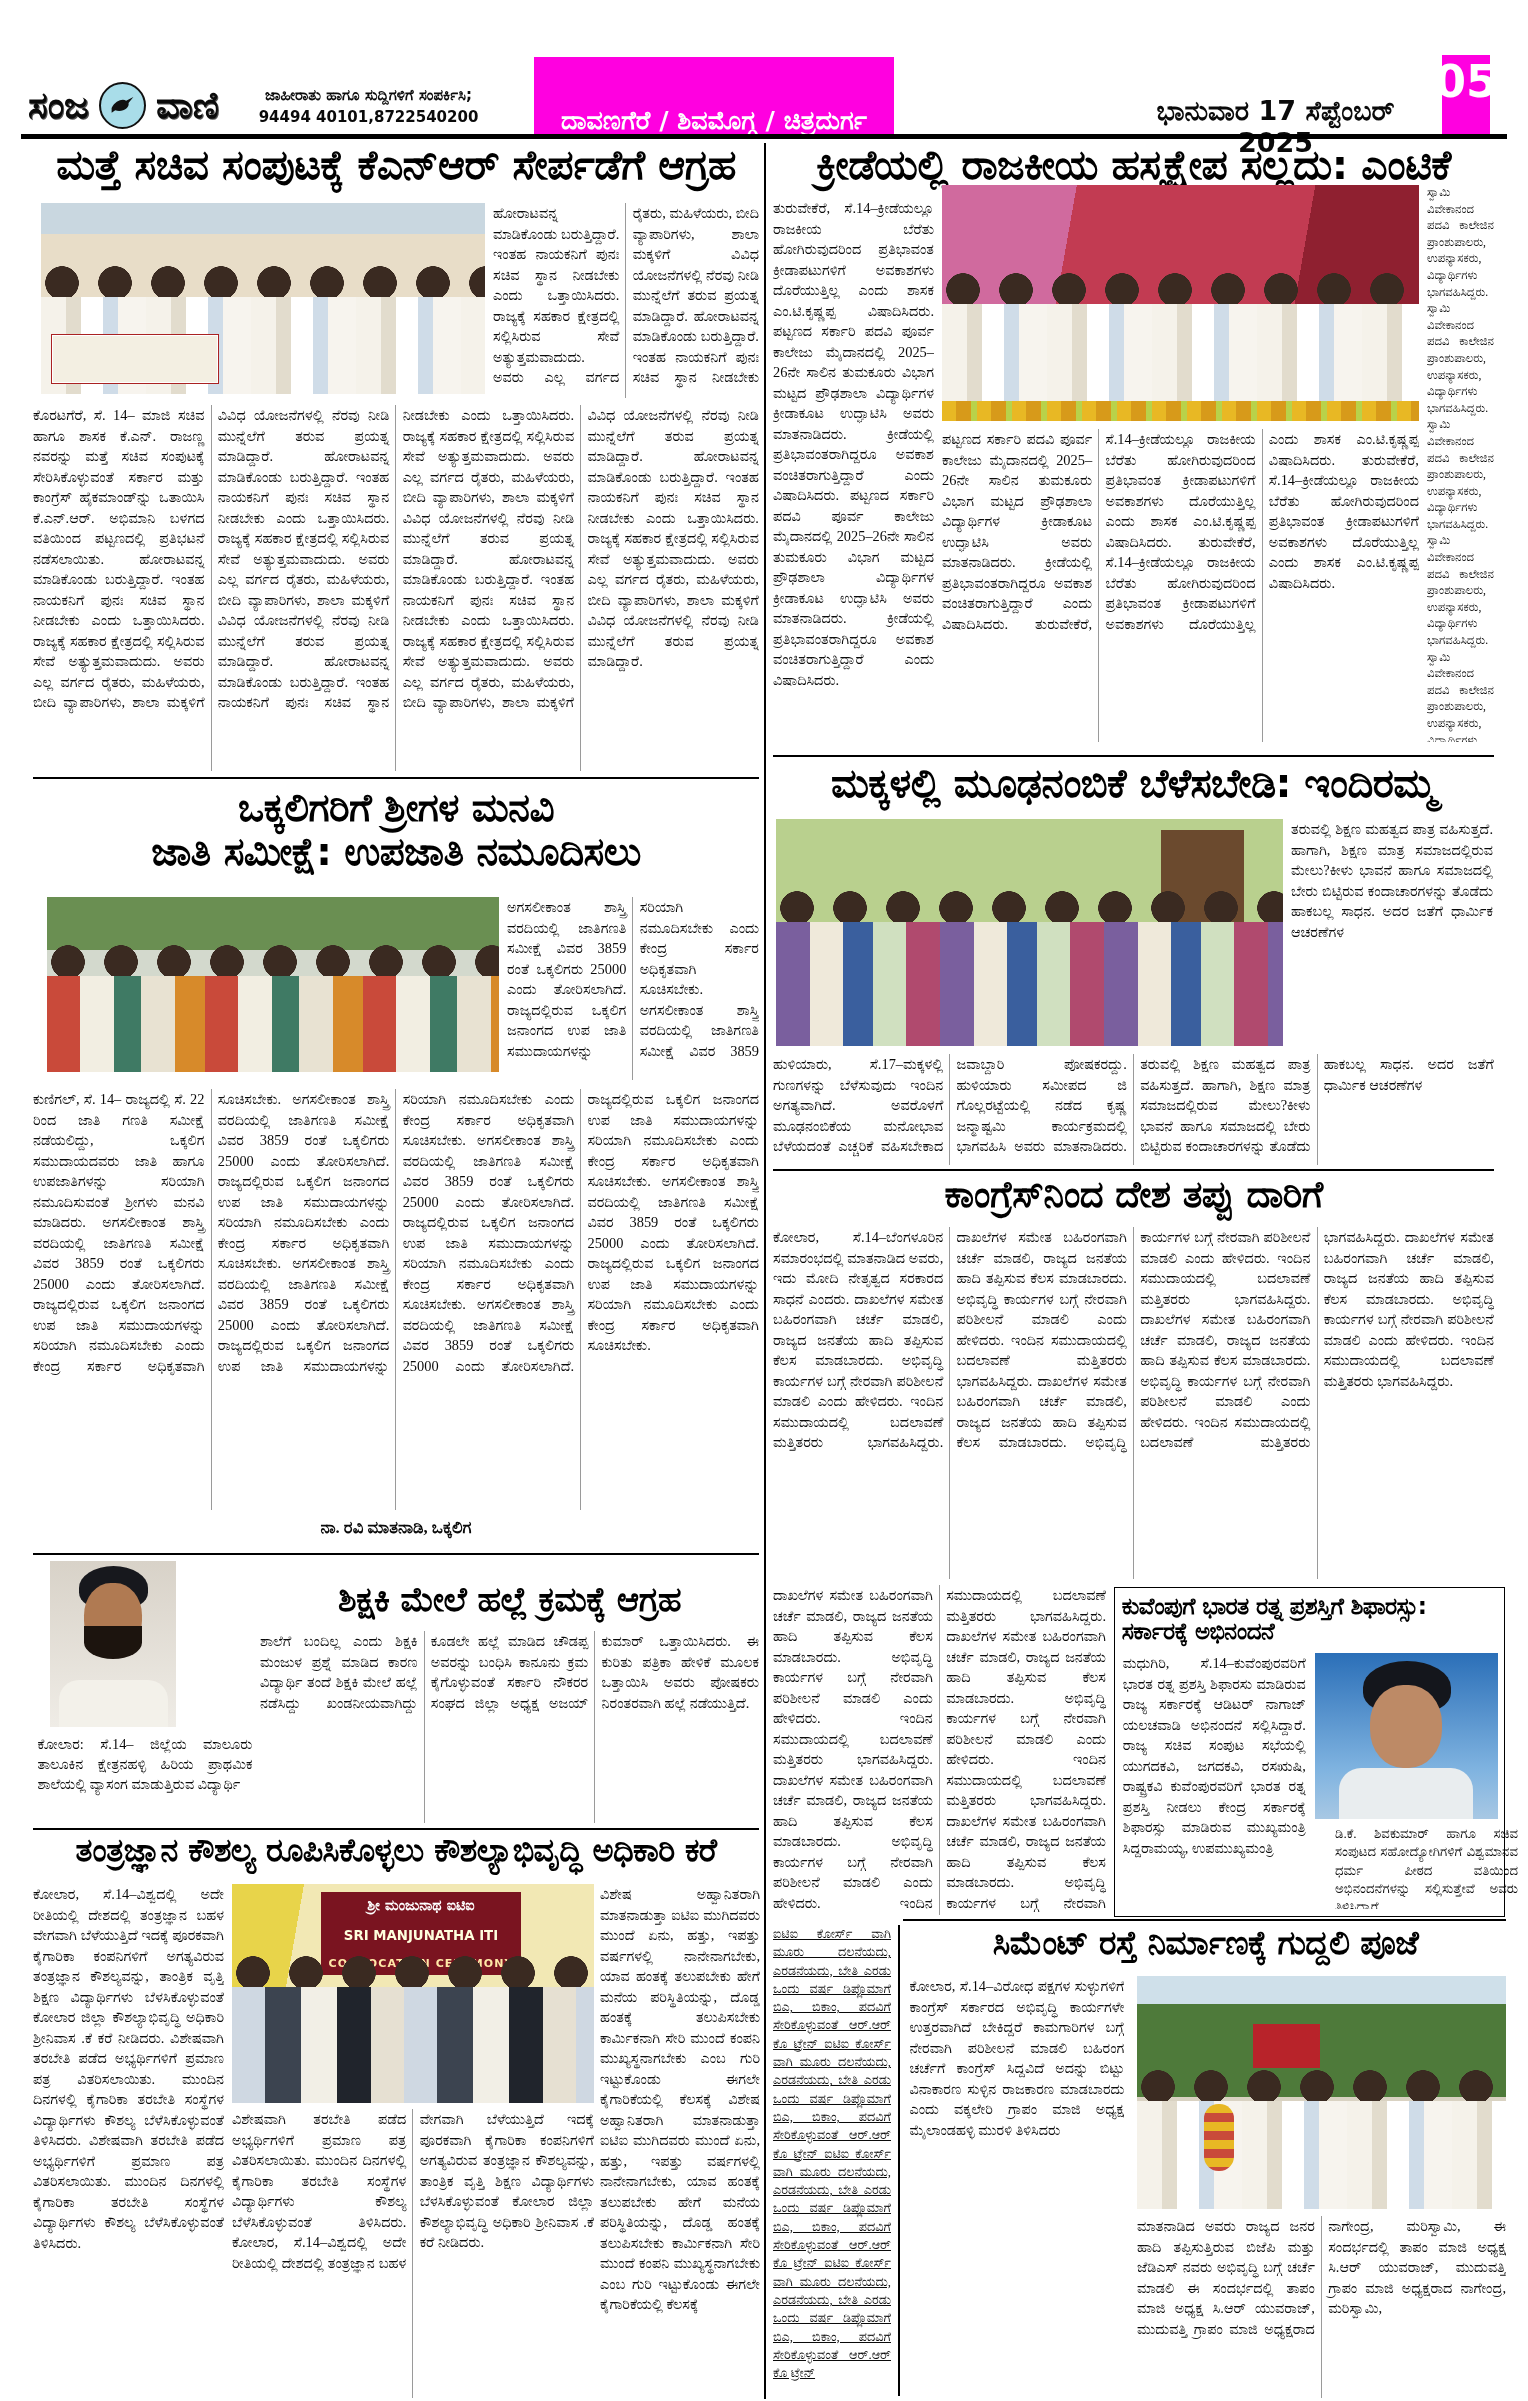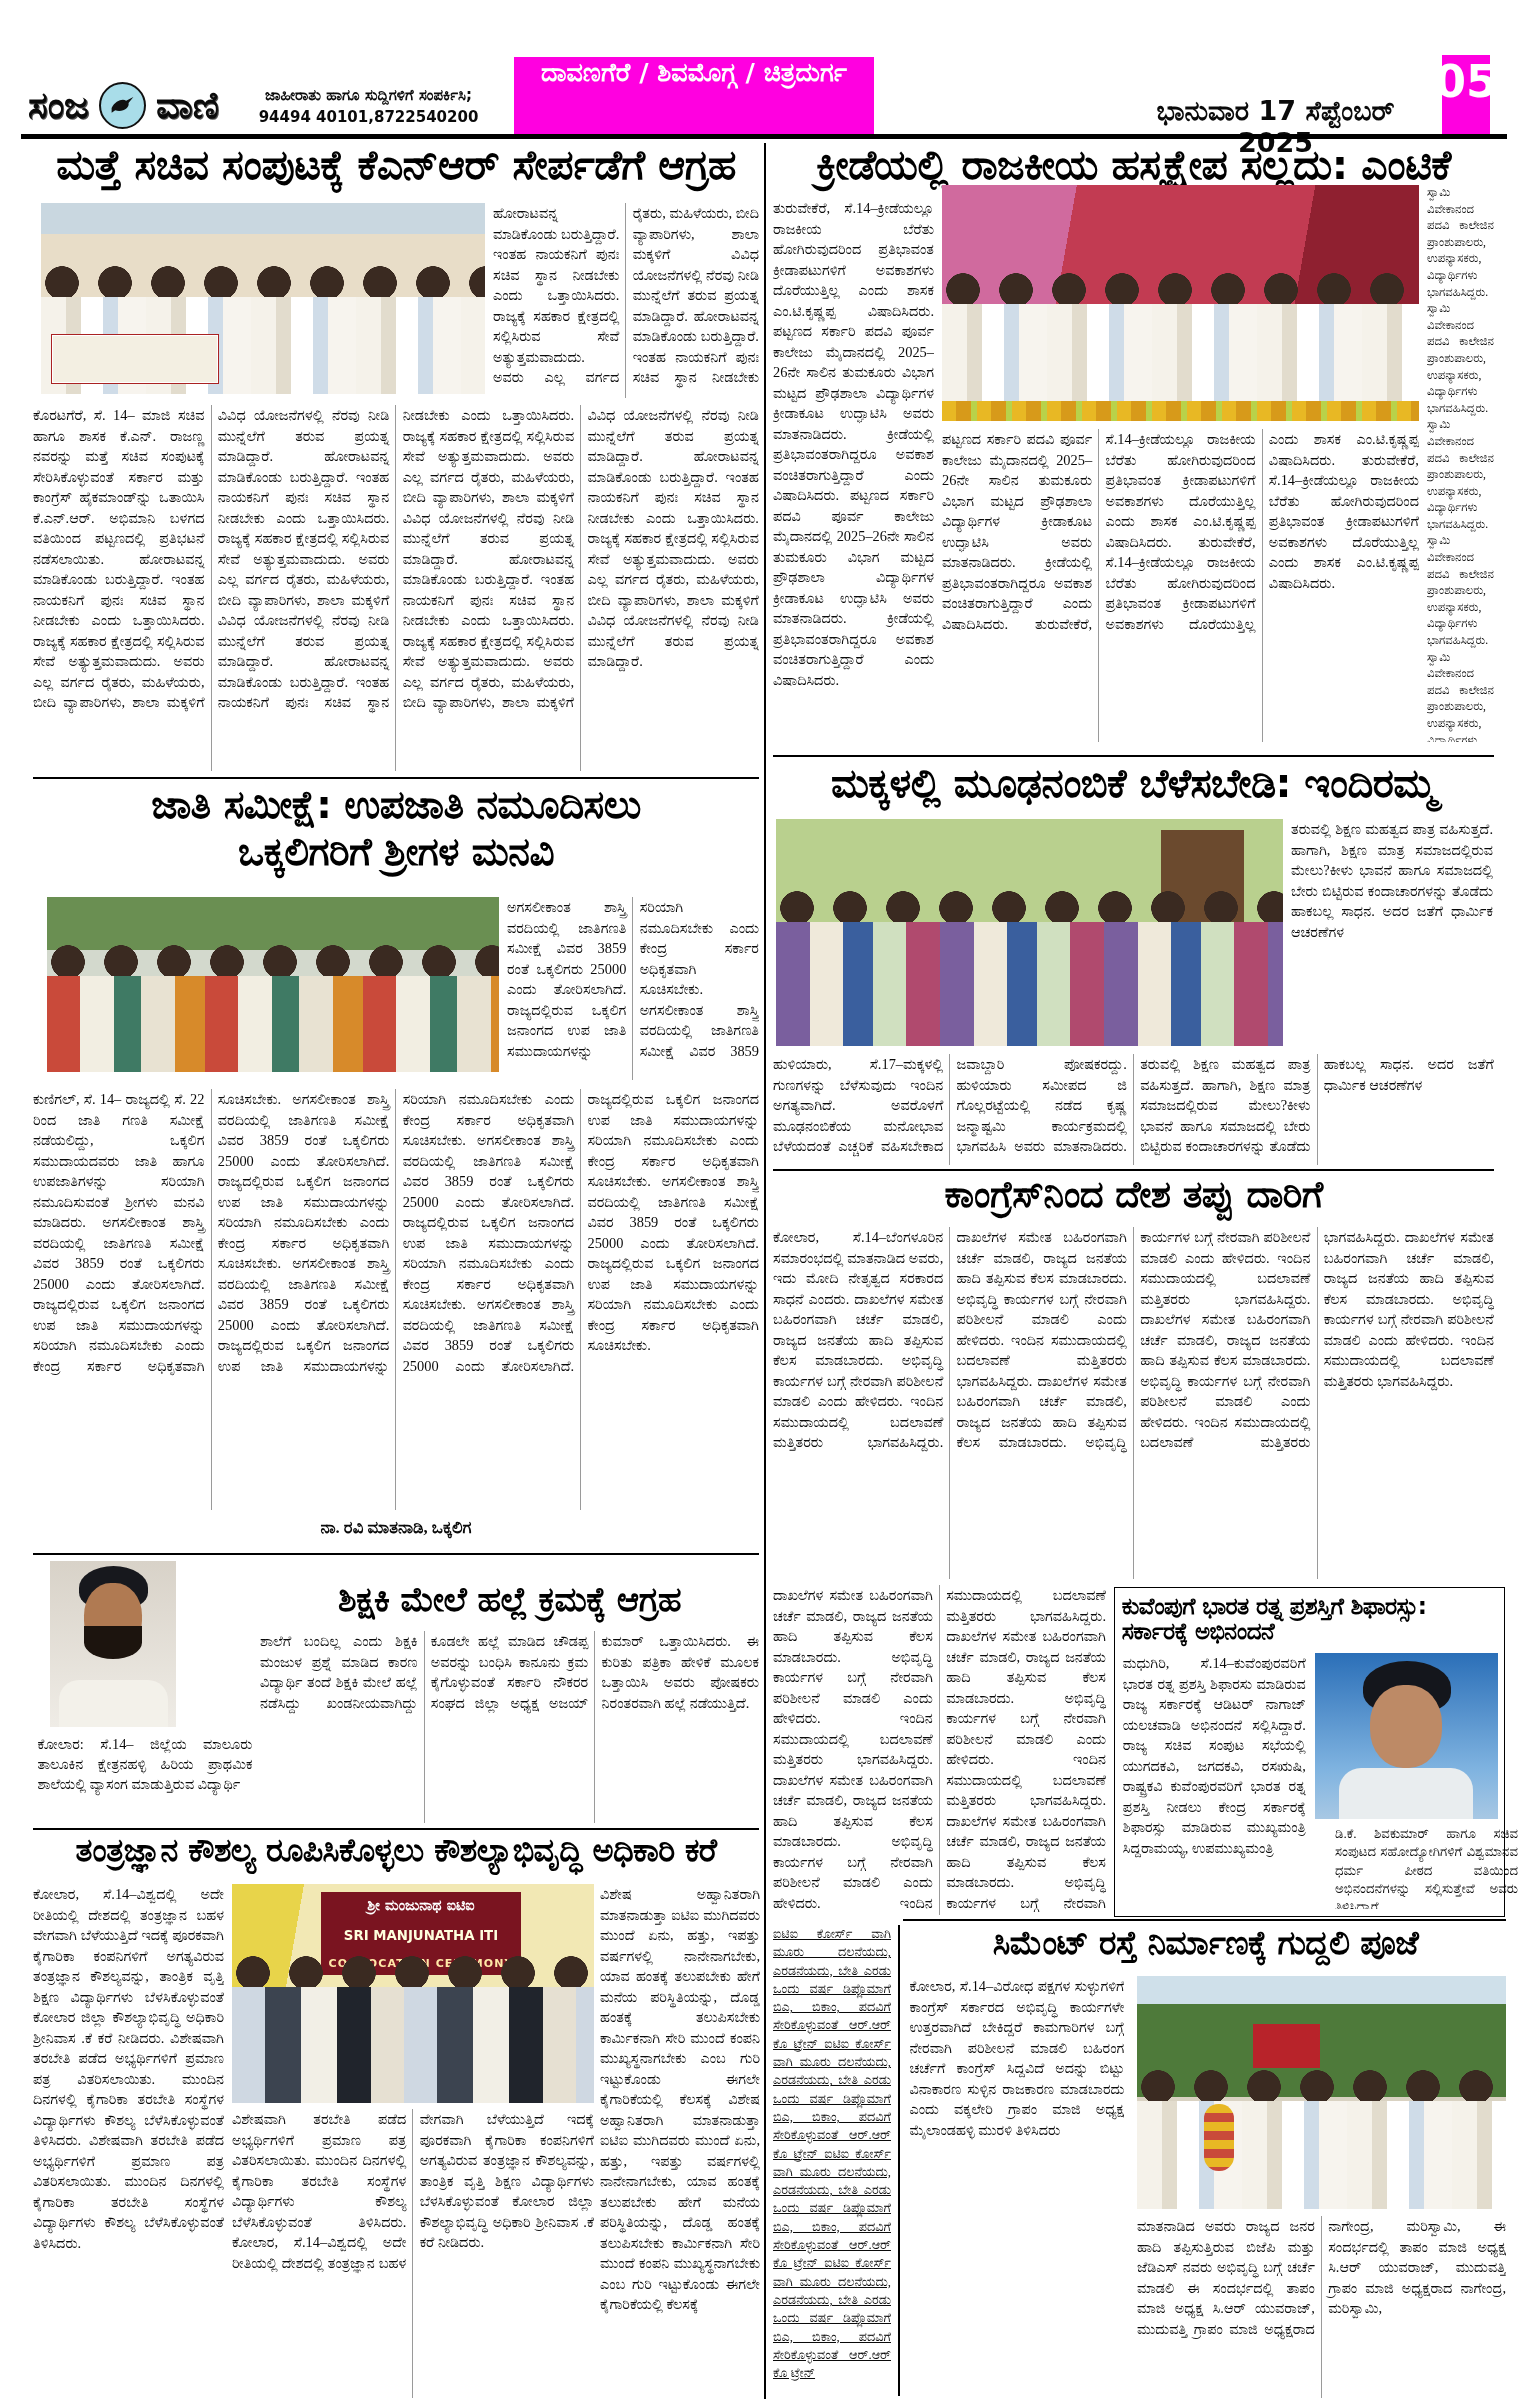--- a/index.html
+++ b/index.html
@@ -38,21 +38,21 @@
         </svg>
     </span>
     <span class="masthead">ವಾಣಿ</span>
   </div>
 
   <div class="abs" style="left:238px;top:84px;width:261px;text-align:center;font-family:'DejaVu Sans',sans-serif;font-weight:bold;font-size:15px;line-height:22px;">
     <div>ಜಾಹೀರಾತು ಹಾಗೂ ಸುದ್ದಿಗಳಿಗೆ ಸಂಪರ್ಕಿಸಿ;</div>
     <div>94494 40101,8722540200</div>
   </div>
 
-  <div class="abs badge" style="left:514px;top:57px;width:360px;height:79px;display:flex;align-items:flex-start;justify-content:center;font-size:25.5px;">
+  <div class="abs badge" style="left:534px;top:57px;width:360px;height:79px;display:flex;align-items:flex-end;justify-content:center;font-size:25.5px;">
     <span>ದಾವಣಗೆರೆ / ಶಿವಮೊಗ್ಗ / ಚಿತ್ರದುರ್ಗ</span>
   </div>
 
   <div class="abs" style="left:1120px;top:95px;width:311px;text-align:center;font-family:'DejaVu Sans',sans-serif;font-weight:900;font-size:27px;">ಭಾನುವಾರ 17 ಸೆಪ್ಟೆಂಬರ್ 2025</div>
 
   <div class="abs badge" style="left:1442px;top:55px;width:48px;height:81px;display:flex;align-items:flex-start;justify-content:center;font-size:45px;">
     <span>05</span>
   </div>
 
   <div class="hr" style="left:21px;right:21px;top:134px;height:5px;"></div>
@@ -87,22 +87,22 @@
     <div class="btxt" style="position:absolute;left:654px;top:42px;width:67px;height:557px;font-size:11.6px;line-height:16.6px;">
       <span>ಸ್ವಾಮಿ ವಿವೇಕಾನಂದ ಪದವಿ ಕಾಲೇಜಿನ ಪ್ರಾಂಶುಪಾಲರು, ಉಪನ್ಯಾಸಕರು, ವಿದ್ಯಾರ್ಥಿಗಳು ಭಾಗವಹಿಸಿದ್ದರು. ಸ್ವಾಮಿ ವಿವೇಕಾನಂದ ಪದವಿ ಕಾಲೇಜಿನ ಪ್ರಾಂಶುಪಾಲರು, ಉಪನ್ಯಾಸಕರು, ವಿದ್ಯಾರ್ಥಿಗಳು ಭಾಗವಹಿಸಿದ್ದರು. ಸ್ವಾಮಿ ವಿವೇಕಾನಂದ ಪದವಿ ಕಾಲೇಜಿನ ಪ್ರಾಂಶುಪಾಲರು, ಉಪನ್ಯಾಸಕರು, ವಿದ್ಯಾರ್ಥಿಗಳು ಭಾಗವಹಿಸಿದ್ದರು. ಸ್ವಾಮಿ ವಿವೇಕಾನಂದ ಪದವಿ ಕಾಲೇಜಿನ ಪ್ರಾಂಶುಪಾಲರು, ಉಪನ್ಯಾಸಕರು, ವಿದ್ಯಾರ್ಥಿಗಳು ಭಾಗವಹಿಸಿದ್ದರು. ಸ್ವಾಮಿ ವಿವೇಕಾನಂದ ಪದವಿ ಕಾಲೇಜಿನ ಪ್ರಾಂಶುಪಾಲರು, ಉಪನ್ಯಾಸಕರು, ವಿದ್ಯಾರ್ಥಿಗಳು ಭಾಗವಹಿಸಿದ್ದರು.</span>
     </div>
     <div class="btxt cols3" style="position:absolute;left:169px;top:286px;width:477px;height:313px;">
       <span>ಪಟ್ಟಣದ ಸರ್ಕಾರಿ ಪದವಿ ಪೂರ್ವ ಕಾಲೇಜು ಮೈದಾನದಲ್ಲಿ 2025–26ನೇ ಸಾಲಿನ ತುಮಕೂರು ವಿಭಾಗ ಮಟ್ಟದ ಪ್ರೌಢಶಾಲಾ ವಿದ್ಯಾರ್ಥಿಗಳ ಕ್ರೀಡಾಕೂಟ ಉದ್ಘಾಟಿಸಿ ಅವರು ಮಾತನಾಡಿದರು. ಕ್ರೀಡೆಯಲ್ಲಿ ಪ್ರತಿಭಾವಂತರಾಗಿದ್ದರೂ ಅವಕಾಶ ವಂಚಿತರಾಗುತ್ತಿದ್ದಾರೆ ಎಂದು ವಿಷಾದಿಸಿದರು.</span> <span>ತುರುವೇಕೆರೆ, ಸೆ.14–ಕ್ರೀಡೆಯಲ್ಲೂ ರಾಜಕೀಯ ಬೆರೆತು ಹೋಗಿರುವುದರಿಂದ ಪ್ರತಿಭಾವಂತ ಕ್ರೀಡಾಪಟುಗಳಿಗೆ ಅವಕಾಶಗಳು ದೊರೆಯುತ್ತಿಲ್ಲ ಎಂದು ಶಾಸಕ ಎಂ.ಟಿ.ಕೃಷ್ಣಪ್ಪ ವಿಷಾದಿಸಿದರು. ತುರುವೇಕೆರೆ, ಸೆ.14–ಕ್ರೀಡೆಯಲ್ಲೂ ರಾಜಕೀಯ ಬೆರೆತು ಹೋಗಿರುವುದರಿಂದ ಪ್ರತಿಭಾವಂತ ಕ್ರೀಡಾಪಟುಗಳಿಗೆ ಅವಕಾಶಗಳು ದೊರೆಯುತ್ತಿಲ್ಲ ಎಂದು ಶಾಸಕ ಎಂ.ಟಿ.ಕೃಷ್ಣಪ್ಪ ವಿಷಾದಿಸಿದರು. ತುರುವೇಕೆರೆ, ಸೆ.14–ಕ್ರೀಡೆಯಲ್ಲೂ ರಾಜಕೀಯ ಬೆರೆತು ಹೋಗಿರುವುದರಿಂದ ಪ್ರತಿಭಾವಂತ ಕ್ರೀಡಾಪಟುಗಳಿಗೆ ಅವಕಾಶಗಳು ದೊರೆಯುತ್ತಿಲ್ಲ ಎಂದು ಶಾಸಕ ಎಂ.ಟಿ.ಕೃಷ್ಣಪ್ಪ ವಿಷಾದಿಸಿದರು.</span>
     </div>
   </div>
   <div class="hr" style="left:773px;top:755px;width:721px;"></div>
 
   <div class="abs" style="left:33px;top:783px;width:726px;height:765px;">
+    <div class="hl" style="font-size:39px;width:100%;margin-top:3.3px;">ಒಕ್ಕಲಿಗರಿಗೆ ಶ್ರೀಗಳ ಮನವಿ</div>
     <div class="hl" style="font-size:39px;width:100%;">ಜಾತಿ ಸಮೀಕ್ಷೆ: ಉಪಜಾತಿ ನಮೂದಿಸಲು</div>
-    <div class="hl" style="font-size:39px;width:100%;margin-top:3.3px;">ಒಕ್ಕಲಿಗರಿಗೆ ಶ್ರೀಗಳ ಮನವಿ</div>
     <div class="photo" style="left:14px;top:114px;width:452px;height:175px;background:linear-gradient(#6a8f52 0 30%,#d3d9cd 30% 62%,#b9b3a4 62% 100%);">
       <div class="heads" style="top:43px;"></div>
       <div class="bodies" style="top:79px;bottom:0;background:repeating-linear-gradient(90deg,#c94a3a 0 33px,#f2eee2 33px 67px,#3f7a64 67px 94px,#e8e2d2 94px 128px,#d78a2a 128px 158px);"></div>
     </div>
     <div class="btxt cols2" style="position:absolute;left:474px;top:114px;width:252px;height:183px;">
       <span>ಅಗಸಲೀಕಾಂತ ಶಾಸ್ತ್ರಿ ವರದಿಯಲ್ಲಿ ಜಾತಿಗಣತಿ ಸಮೀಕ್ಷೆ ವಿವರ 3859 ರಂತೆ ಒಕ್ಕಲಿಗರು 25000 ಎಂದು ತೋರಿಸಲಾಗಿದೆ. ರಾಜ್ಯದಲ್ಲಿರುವ ಒಕ್ಕಲಿಗ ಜನಾಂಗದ ಉಪ ಜಾತಿ ಸಮುದಾಯಗಳನ್ನು ಸರಿಯಾಗಿ ನಮೂದಿಸಬೇಕು ಎಂದು ಕೇಂದ್ರ ಸರ್ಕಾರ ಅಧಿಕೃತವಾಗಿ ಸೂಚಿಸಬೇಕು. ಅಗಸಲೀಕಾಂತ ಶಾಸ್ತ್ರಿ ವರದಿಯಲ್ಲಿ ಜಾತಿಗಣತಿ ಸಮೀಕ್ಷೆ ವಿವರ 3859 ರಂತೆ ಒಕ್ಕಲಿಗರು 25000 ಎಂದು ತೋರಿಸಲಾಗಿದೆ. ರಾಜ್ಯದಲ್ಲಿರುವ ಒಕ್ಕಲಿಗ ಜನಾಂಗದ ಉಪ ಜಾತಿ ಸಮುದಾಯಗಳನ್ನು ಸರಿಯಾಗಿ ನಮೂದಿಸಬೇಕು ಎಂದು ಕೇಂದ್ರ ಸರ್ಕಾರ ಅಧಿಕೃತವಾಗಿ ಸೂಚಿಸಬೇಕು.</span>
     </div>
     <div class="btxt cols4" style="position:absolute;left:0;top:306px;width:726px;height:421px;">
       <span>ಕುಣಿಗಲ್, ಸೆ. 14– ರಾಜ್ಯದಲ್ಲಿ ಸೆ. 22 ರಿಂದ ಜಾತಿ ಗಣತಿ ಸಮೀಕ್ಷೆ ನಡೆಯಲಿದ್ದು, ಒಕ್ಕಲಿಗ ಸಮುದಾಯದವರು ಜಾತಿ ಹಾಗೂ ಉಪಜಾತಿಗಳನ್ನು ಸರಿಯಾಗಿ ನಮೂದಿಸುವಂತೆ ಶ್ರೀಗಳು ಮನವಿ ಮಾಡಿದರು.</span> <span>ಅಗಸಲೀಕಾಂತ ಶಾಸ್ತ್ರಿ ವರದಿಯಲ್ಲಿ ಜಾತಿಗಣತಿ ಸಮೀಕ್ಷೆ ವಿವರ 3859 ರಂತೆ ಒಕ್ಕಲಿಗರು 25000 ಎಂದು ತೋರಿಸಲಾಗಿದೆ. ರಾಜ್ಯದಲ್ಲಿರುವ ಒಕ್ಕಲಿಗ ಜನಾಂಗದ ಉಪ ಜಾತಿ ಸಮುದಾಯಗಳನ್ನು ಸರಿಯಾಗಿ ನಮೂದಿಸಬೇಕು ಎಂದು ಕೇಂದ್ರ ಸರ್ಕಾರ ಅಧಿಕೃತವಾಗಿ ಸೂಚಿಸಬೇಕು. ಅಗಸಲೀಕಾಂತ ಶಾಸ್ತ್ರಿ ವರದಿಯಲ್ಲಿ ಜಾತಿಗಣತಿ ಸಮೀಕ್ಷೆ ವಿವರ 3859 ರಂತೆ ಒಕ್ಕಲಿಗರು 25000 ಎಂದು ತೋರಿಸಲಾಗಿದೆ. ರಾಜ್ಯದಲ್ಲಿರುವ ಒಕ್ಕಲಿಗ ಜನಾಂಗದ ಉಪ ಜಾತಿ ಸಮುದಾಯಗಳನ್ನು ಸರಿಯಾಗಿ ನಮೂದಿಸಬೇಕು ಎಂದು ಕೇಂದ್ರ ಸರ್ಕಾರ ಅಧಿಕೃತವಾಗಿ ಸೂಚಿಸಬೇಕು. ಅಗಸಲೀಕಾಂತ ಶಾಸ್ತ್ರಿ ವರದಿಯಲ್ಲಿ ಜಾತಿಗಣತಿ ಸಮೀಕ್ಷೆ ವಿವರ 3859 ರಂತೆ ಒಕ್ಕಲಿಗರು 25000 ಎಂದು ತೋರಿಸಲಾಗಿದೆ. ರಾಜ್ಯದಲ್ಲಿರುವ ಒಕ್ಕಲಿಗ ಜನಾಂಗದ ಉಪ ಜಾತಿ ಸಮುದಾಯಗಳನ್ನು ಸರಿಯಾಗಿ ನಮೂದಿಸಬೇಕು ಎಂದು ಕೇಂದ್ರ ಸರ್ಕಾರ ಅಧಿಕೃತವಾಗಿ ಸೂಚಿಸಬೇಕು. ಅಗಸಲೀಕಾಂತ ಶಾಸ್ತ್ರಿ ವರದಿಯಲ್ಲಿ ಜಾತಿಗಣತಿ ಸಮೀಕ್ಷೆ ವಿವರ 3859 ರಂತೆ ಒಕ್ಕಲಿಗರು 25000 ಎಂದು ತೋರಿಸಲಾಗಿದೆ. ರಾಜ್ಯದಲ್ಲಿರುವ ಒಕ್ಕಲಿಗ ಜನಾಂಗದ ಉಪ ಜಾತಿ ಸಮುದಾಯಗಳನ್ನು ಸರಿಯಾಗಿ ನಮೂದಿಸಬೇಕು ಎಂದು ಕೇಂದ್ರ ಸರ್ಕಾರ ಅಧಿಕೃತವಾಗಿ ಸೂಚಿಸಬೇಕು. ಅಗಸಲೀಕಾಂತ ಶಾಸ್ತ್ರಿ ವರದಿಯಲ್ಲಿ ಜಾತಿಗಣತಿ ಸಮೀಕ್ಷೆ ವಿವರ 3859 ರಂತೆ ಒಕ್ಕಲಿಗರು 25000 ಎಂದು ತೋರಿಸಲಾಗಿದೆ. ರಾಜ್ಯದಲ್ಲಿರುವ ಒಕ್ಕಲಿಗ ಜನಾಂಗದ ಉಪ ಜಾತಿ ಸಮುದಾಯಗಳನ್ನು ಸರಿಯಾಗಿ ನಮೂದಿಸಬೇಕು ಎಂದು ಕೇಂದ್ರ ಸರ್ಕಾರ ಅಧಿಕೃತವಾಗಿ ಸೂಚಿಸಬೇಕು. ಅಗಸಲೀಕಾಂತ ಶಾಸ್ತ್ರಿ ವರದಿಯಲ್ಲಿ ಜಾತಿಗಣತಿ ಸಮೀಕ್ಷೆ ವಿವರ 3859 ರಂತೆ ಒಕ್ಕಲಿಗರು 25000 ಎಂದು ತೋರಿಸಲಾಗಿದೆ. ರಾಜ್ಯದಲ್ಲಿರುವ ಒಕ್ಕಲಿಗ ಜನಾಂಗದ ಉಪ ಜಾತಿ ಸಮುದಾಯಗಳನ್ನು ಸರಿಯಾಗಿ ನಮೂದಿಸಬೇಕು ಎಂದು ಕೇಂದ್ರ ಸರ್ಕಾರ ಅಧಿಕೃತವಾಗಿ ಸೂಚಿಸಬೇಕು.</span>
     </div>

